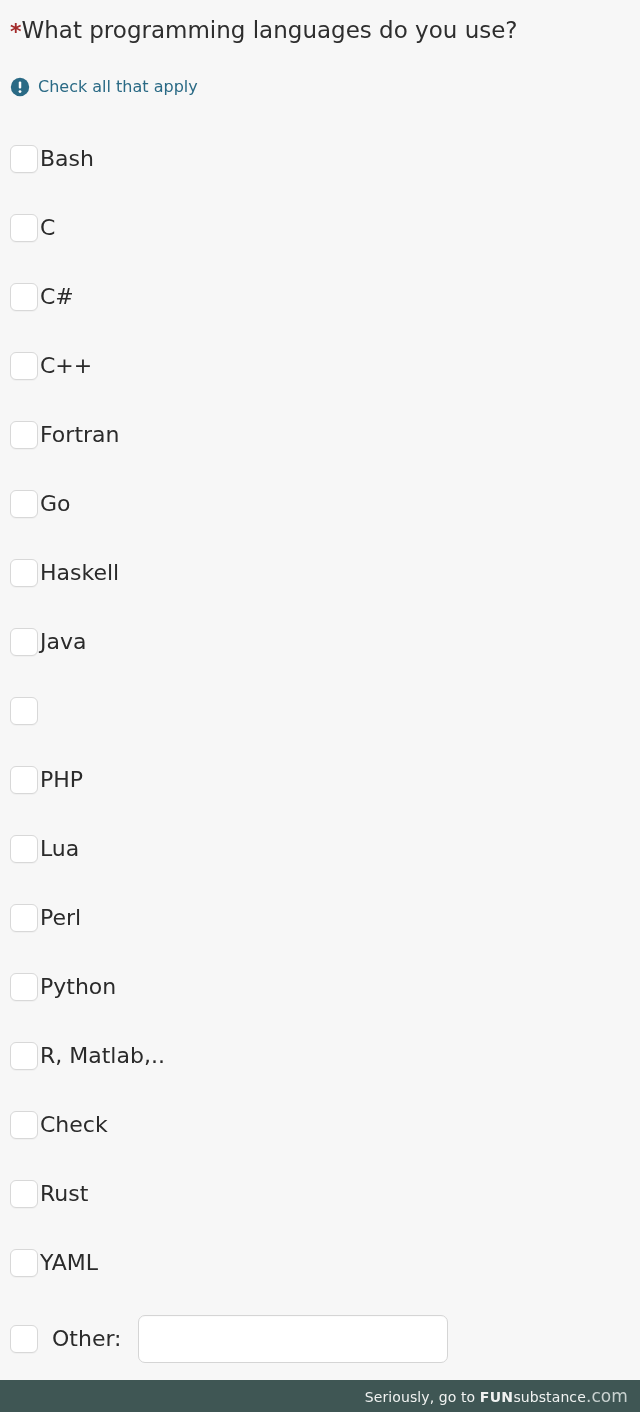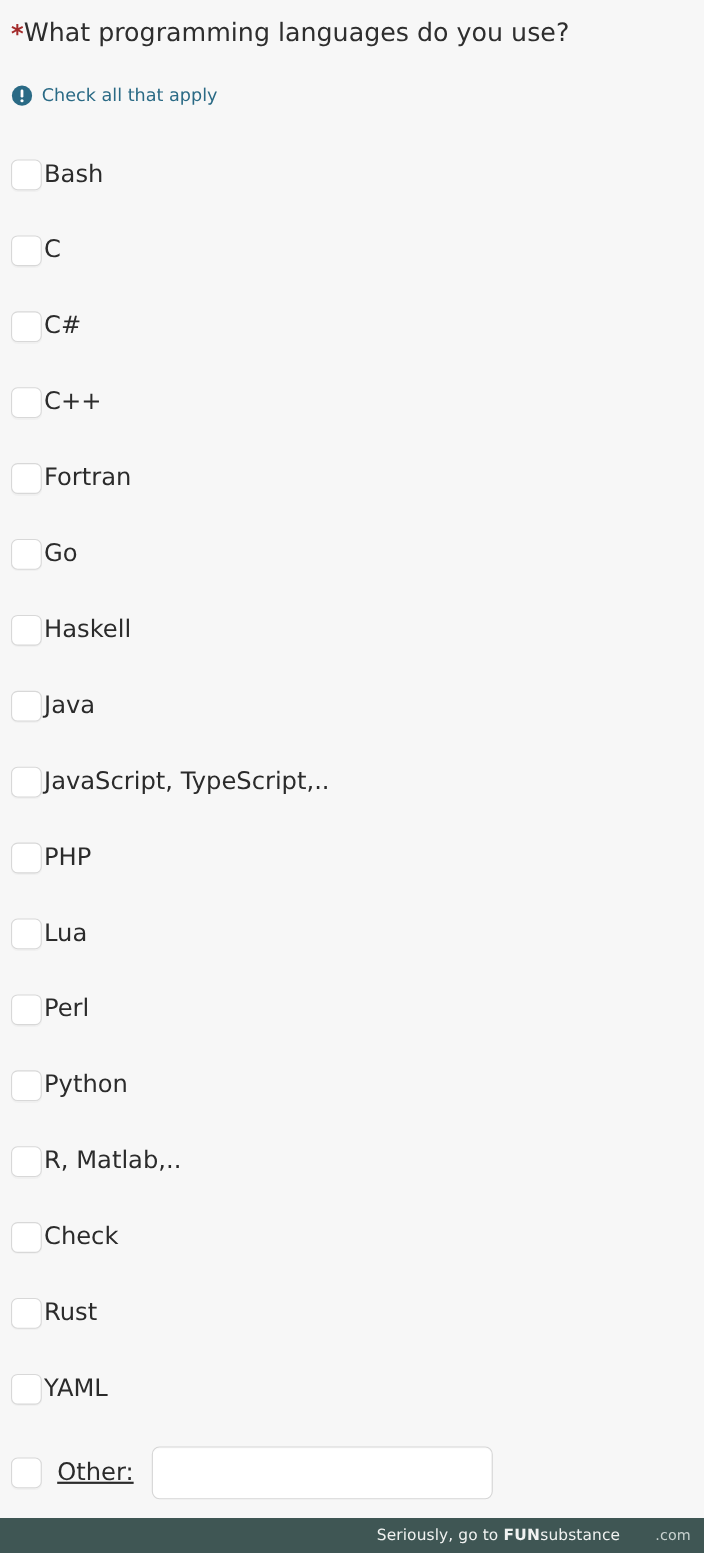--- a/index.html
+++ b/index.html
@@ -111,21 +111,20 @@
   }
 
   
   .other-row {
     position: absolute;
     left: 10px;
     top: 1311px;
     display: flex;
     align-items: center;
     height: 56px;
-    text-decoration: underline;
   }
 
   .other-row .checkbox {
     margin-top: 0;
   }
 
   .other-label {
     margin-left: 14px;
     font-size: 22px;
     line-height: 38px;
@@ -169,23 +168,22 @@
     letter-spacing: 0.1px;
     white-space: nowrap;
   }
 
   .watermark-text .wm-fun {
     font-weight: 700;
     letter-spacing: 0.3px;
   }
 
   .watermark-text .wm-tld {
-    font-size: 13px;
+    font-size: 17px;
     color: #c9d2d0;
-    margin-left: 32px;
   }
 </style>
 </head>
 <body>
 
 <div class="page">
 
   <div class="question-block">
     <div class="question-title"><span class="required-asterisk">*</span><span>What programming languages do you use?</span></div>
   </div>
@@ -236,21 +234,20 @@
       <span class="option-label">Haskell</span>
     </div>
 
     <div class="option-row">
       <span class="checkbox"></span>
       <span class="option-label">Java</span>
     </div>
 
     <div class="option-row">
       <span class="checkbox"></span>
-      <span class="option-label">JavaScript, TypeScript,..</span>
     </div>
 
     <div class="option-row">
       <span class="checkbox"></span>
       <span class="option-label">PHP</span>
     </div>
 
     <div class="option-row">
       <span class="checkbox"></span>
       <span class="option-label">Lua</span>

